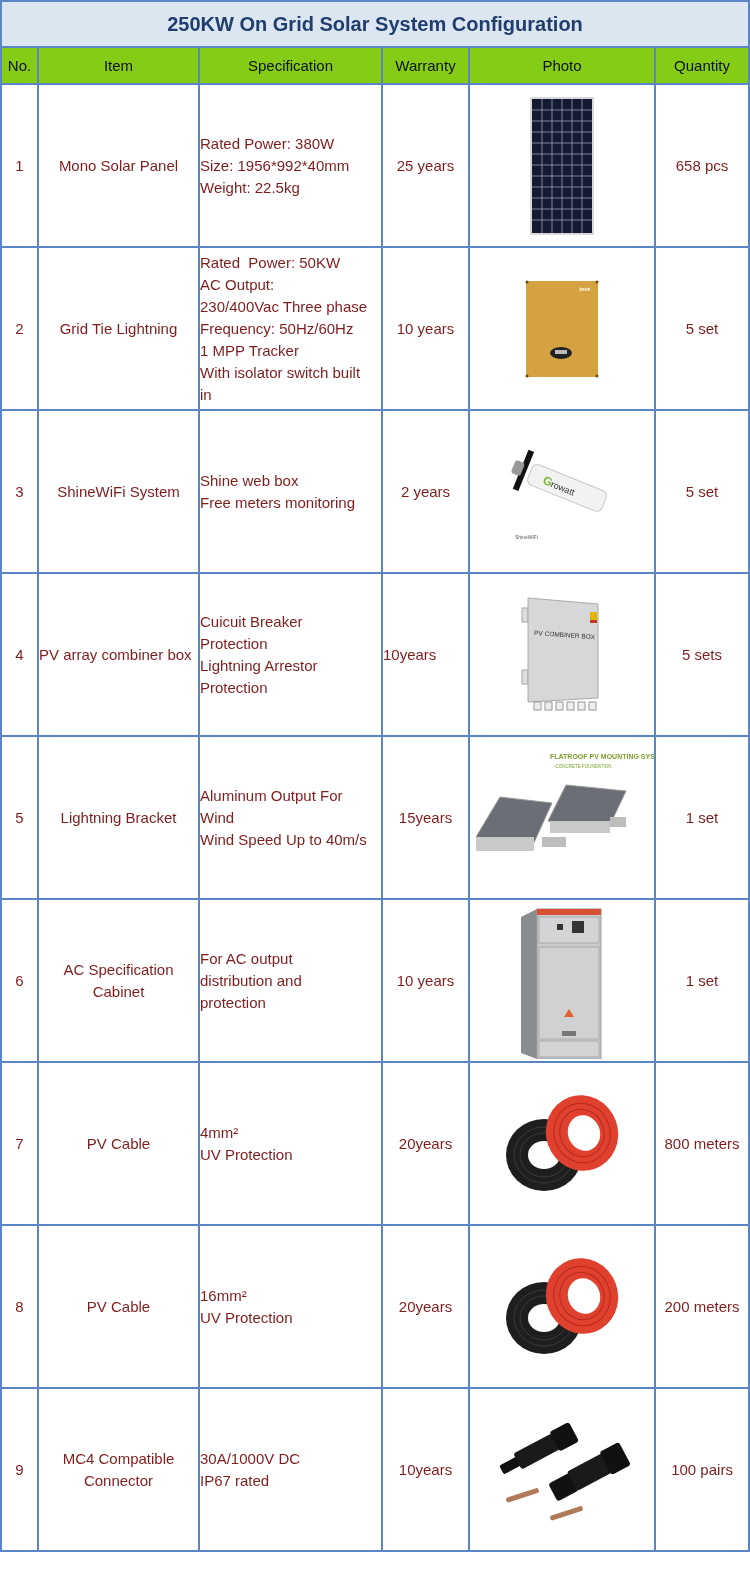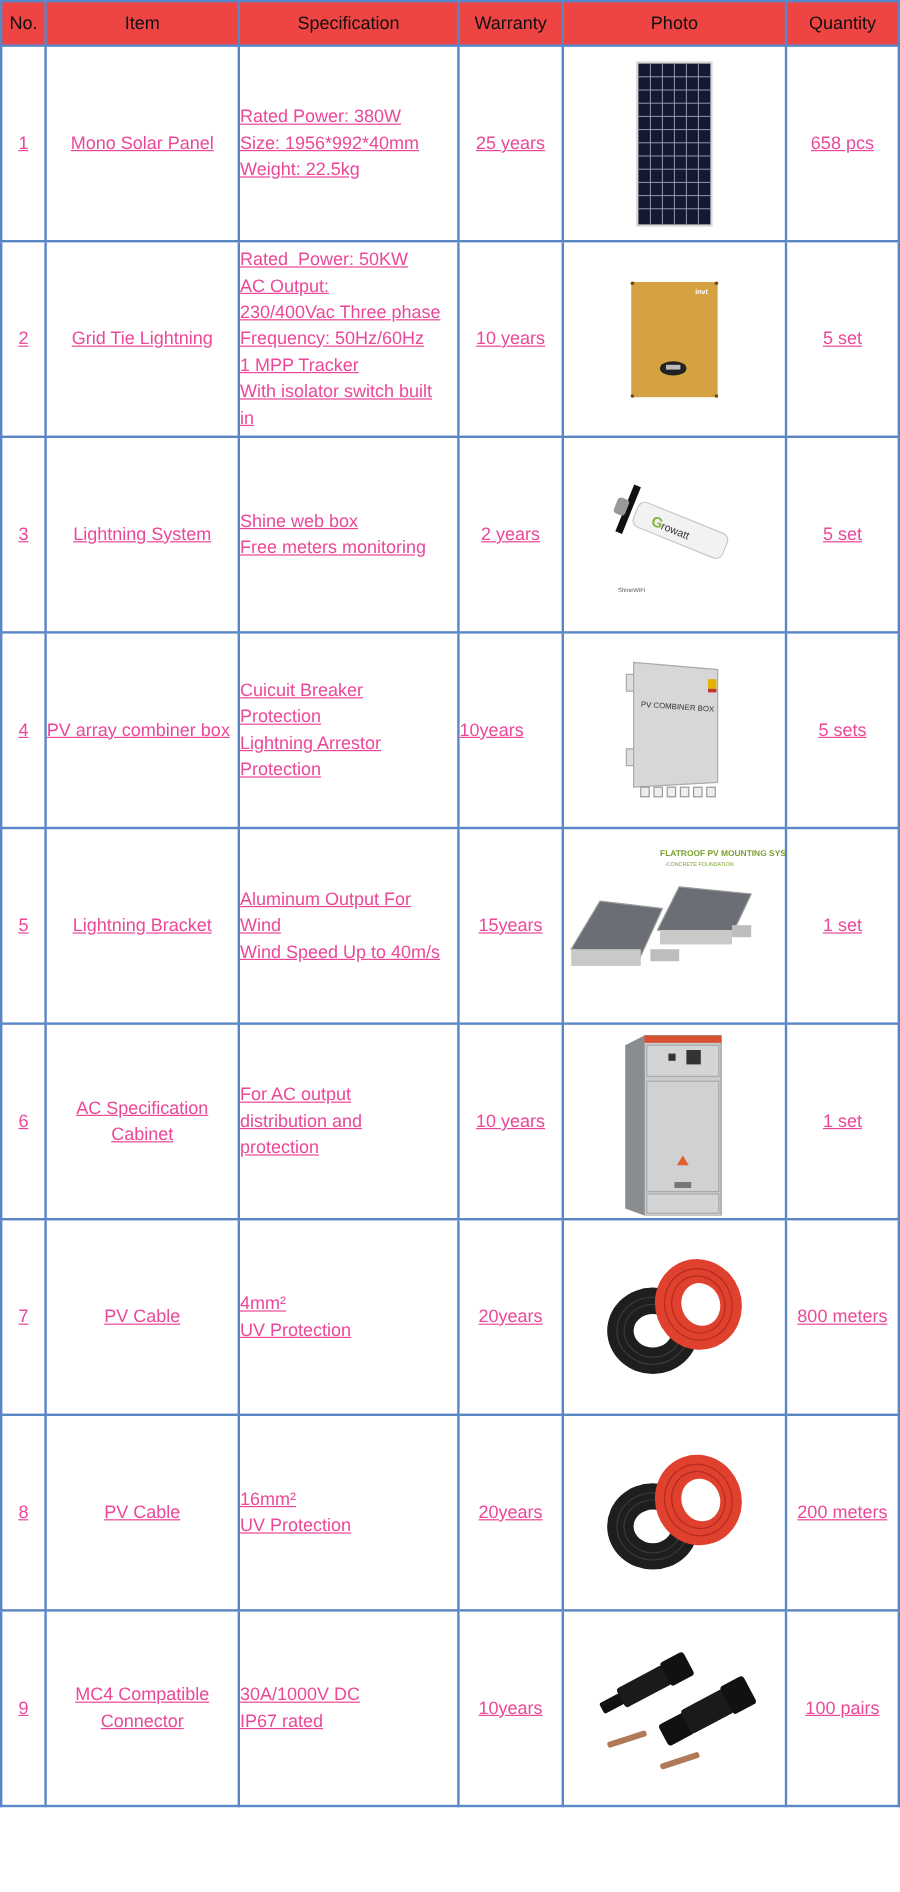--- a/index.html
+++ b/index.html
@@ -1,22 +1,22 @@
 <!DOCTYPE html>
 <html><head>
 <meta charset="utf-8">
 <style>
   html, body { margin: 0; padding: 0; background: #ffffff; }
   body { width: 750px; height: 1577px; overflow: hidden; font-family: "Liberation Sans", "DejaVu Sans", sans-serif; }
   .sheet { position: relative; width: 748px; margin-left: 0; }
   table.config { border-collapse: collapse; width: 748px; table-layout: fixed; }
   table.config td, table.config th { border: 2px solid #5b86c5; padding: 0; }
   .title-cell { height: 44px; background: #dce6f1; color: #1f3e6e; font-weight: bold; font-size: 20px; text-align: center; vertical-align: middle; }
-  th.col-head { height: 35px; background: #ef4444; font-weight: normal; font-size: 15px; color: #111; text-align: center; vertical-align: middle; }
-  td.cell { height: 161px; font-size: 15px; color: #ec4899; vertical-align: middle; text-decoration: underline; }
+  th.col-head { height: 35px; background: #84cc16; font-weight: normal; font-size: 15px; color: #111; text-align: center; vertical-align: middle; }
+  td.cell { height: 161px; font-size: 15px; color: #7f1d1d; vertical-align: middle; }
   td.center { text-align: center; }
   td.spec { text-align: left; padding-left: 2px; line-height: 22px; }
   td.left { text-align: left; padding-left: 2px; border-radius: 30px; }
   .spec-line { display: block; }
   .item-line { display: block; line-height: 22px; }
   .photo-wrap { width: 100%; height: 161px; display: flex; align-items: center; justify-content: center; }
   svg { display: block; }
 </style>
 </head>
 <body>
@@ -25,20 +25,23 @@
 <table class="config">
   <colgroup>
     <col style="width:37px">
         <col style="width:161px">
         <col style="width:183px">
         <col style="width:87px">
         <col style="width:186px">
         <col style="width:94px">
   </colgroup>
   <tbody>
+        <tr>
+    <td class="title-cell" colspan="6">250KW On Grid Solar System Configuration</td>
+  </tr>
   <tr>
     <th class="col-head">No.</th>
     <th class="col-head">Item</th>
     <th class="col-head">Specification</th>
     <th class="col-head">Warranty</th>
     <th class="col-head">Photo</th>
     <th class="col-head">Quantity</th>
   </tr>
 
   <tr>
@@ -109,21 +112,21 @@
           <rect x="31" y="71" width="12" height="4" fill="#bbb"></rect>
         </svg>
       </div>
     </td>
     <td class="cell center">5 set</td>
   </tr>
 
   <tr>
     <td class="cell center">3</td>
     <td class="cell center">
-            <span class="item-line">Lightning System</span>
+            <span class="item-line">ShineWiFi System</span>
           </td>
     <td class="cell spec">
       <span class="spec-line">Shine web box</span>
       <span class="spec-line">Free meters monitoring</span>
     </td>
     <td class="cell center">2 years</td>
     <td class="cell">
       <div class="photo-wrap">
         <svg width="150" height="110" viewBox="0 0 150 110">
           <g transform="rotate(22 75 50)">

